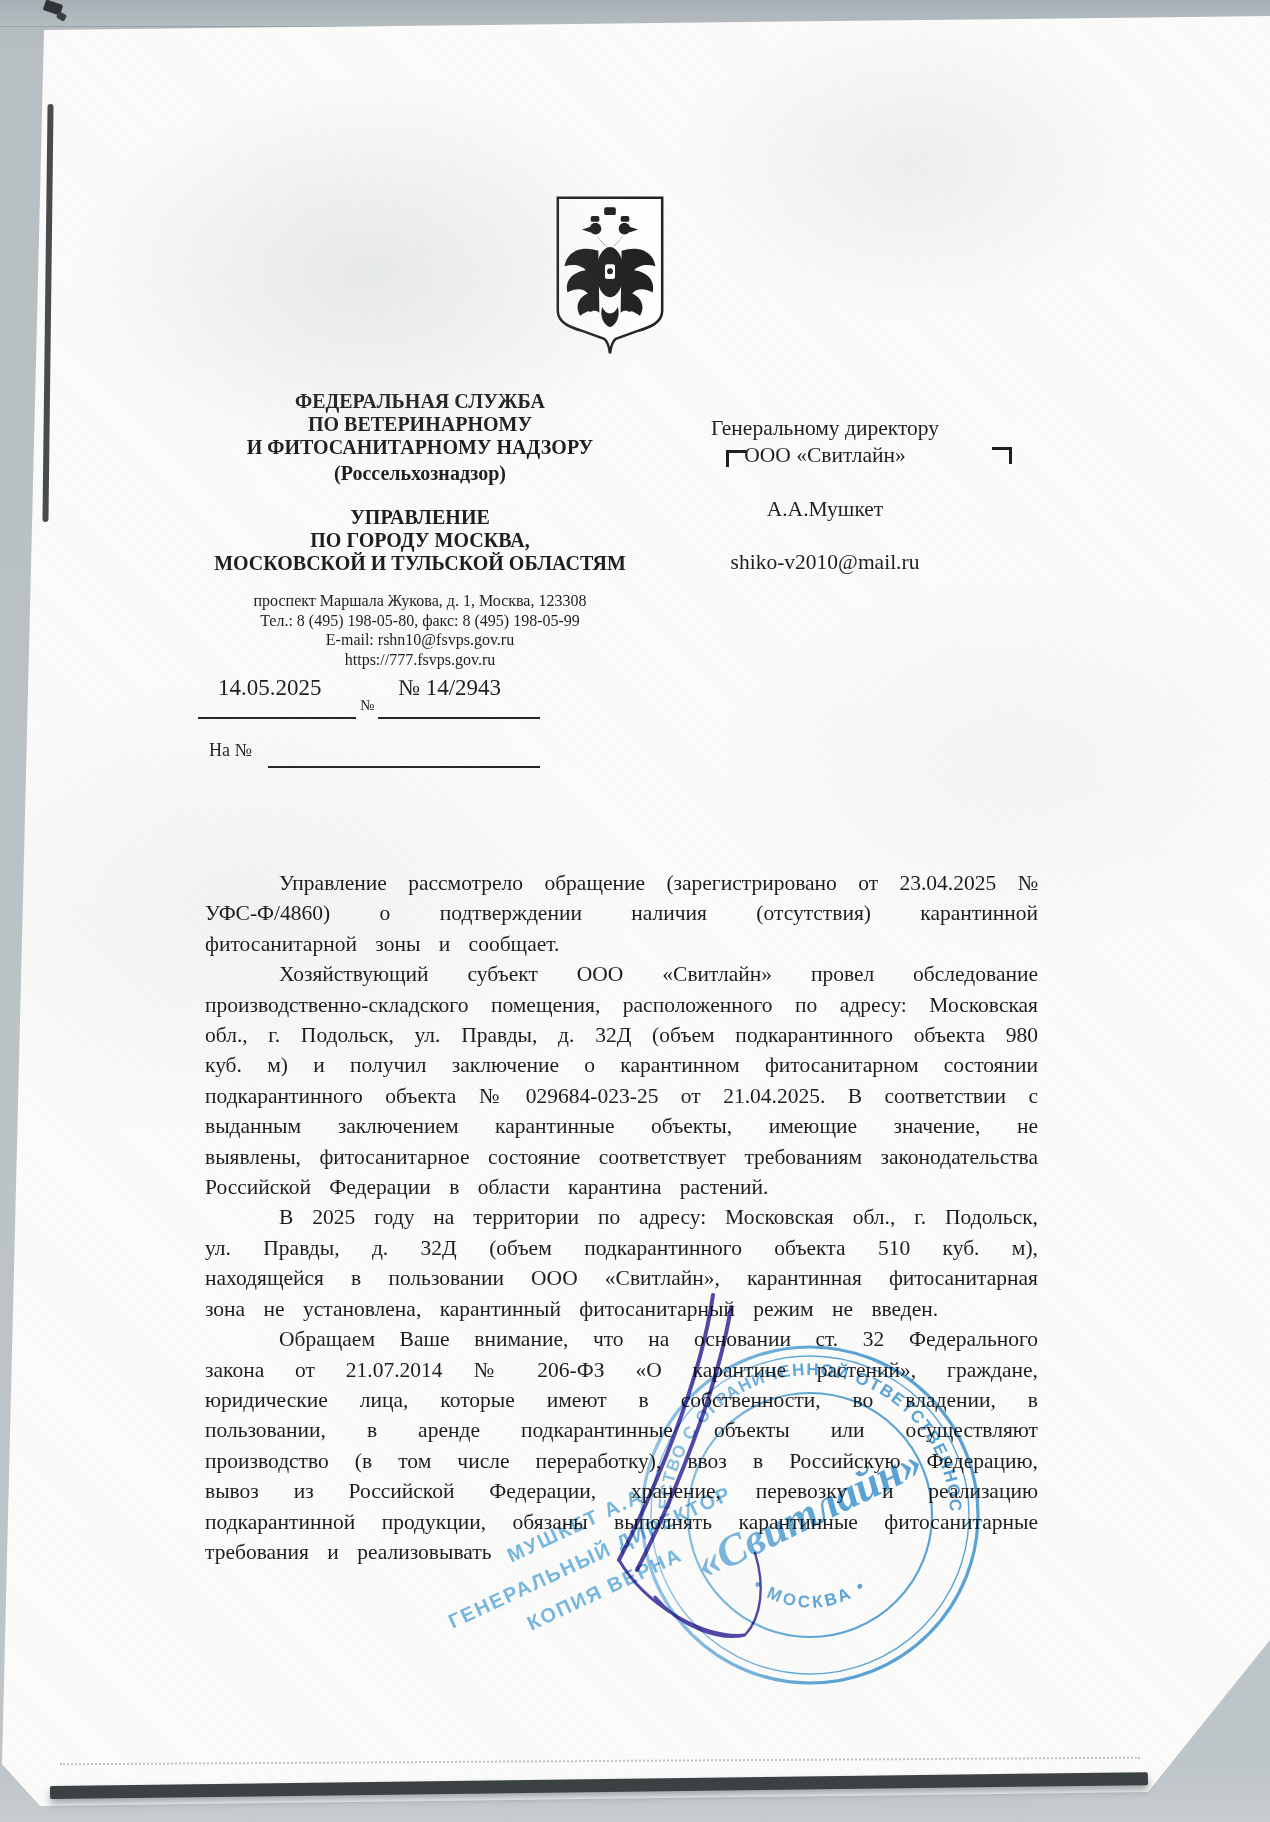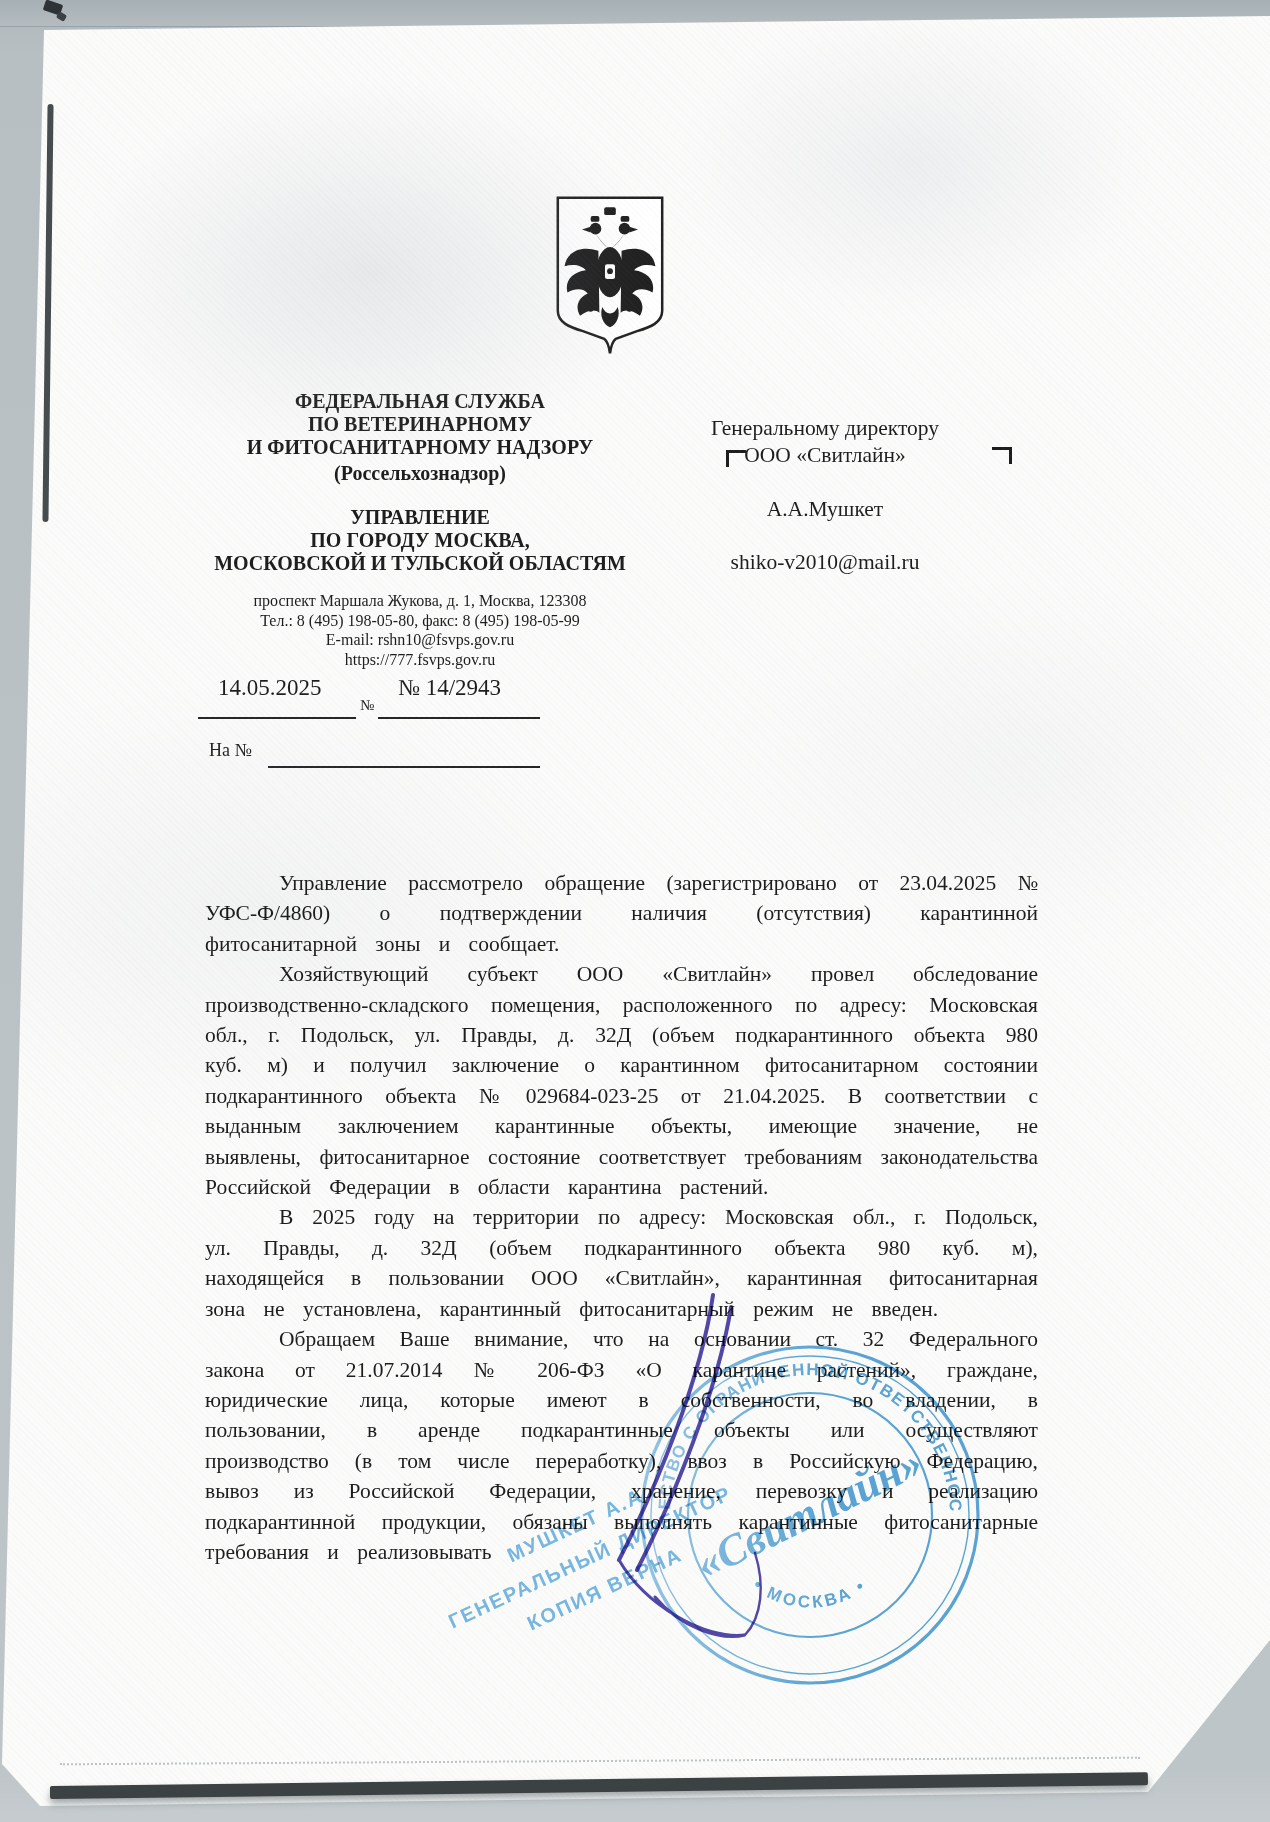--- a/index.html
+++ b/index.html
@@ -131,21 +131,21 @@
     <div class="rcpt">
       <div>Генеральному директору</div>
       <div>ООО «Свитлайн»</div>
     </div>
     <div class="rcpt-name">А.А.Мушкет</div>
     <div class="rcpt-email">shiko-v2010@mail.ru</div>
 
     <div class="body-text">
       <p>Управление рассмотрело обращение (зарегистрировано от 23.04.2025 № УФС-Ф/4860) о подтверждении наличия (отсутствия) карантинной фитосанитарной зоны и сообщает.</p>
       <p>Хозяйствующий субъект ООО «Свитлайн» провел обследование производственно-складского помещения, расположенного по адресу: Московская обл., г. Подольск, ул. Правды, д. 32Д (объем подкарантинного объекта 980 куб. м) и получил заключение о карантинном фитосанитарном состоянии подкарантинного объекта № 029684-023-25 от 21.04.2025. В соответствии с выданным заключением карантинные объекты, имеющие значение, не выявлены, фитосанитарное состояние соответствует требованиям законодательства Российской Федерации в области карантина растений.</p>
-      <p>В 2025 году на территории по адресу: Московская обл., г. Подольск, ул. Правды, д. 32Д (объем подкарантинного объекта 980 куб. м), находящейся в пользовании ООО «Свитлайн», карантинная фитосанитарная зона не установлена, карантинный фитосанитарный режим не введен.</p>
+      <p>В 2025 году на территории по адресу: Московская обл., г. Подольск, ул. Правды, д. 32Д (объем подкарантинного объекта 510 куб. м), находящейся в пользовании ООО «Свитлайн», карантинная фитосанитарная зона не установлена, карантинный фитосанитарный режим не введен.</p>
       <p>Обращаем Ваше внимание, что на основании ст. 32 Федерального закона от 21.07.2014 № 206-ФЗ «О карантине растений», граждане, юридические лица, которые имеют в собственности, во владении, в пользовании, в аренде подкарантинные объекты или осуществляют производство (в том числе переработку), ввоз в Российскую Федерацию, вывоз из Российской Федерации, хранение, перевозку и реализацию подкарантинной продукции, обязаны выполнять карантинные фитосанитарные требования и реализовывать</p>
     </div>
 
     <svg class="seal" viewBox="0 0 360 360" xmlns="http://www.w3.org/2000/svg">
       <defs>
         <linearGradient id="fade" x1="0" y1="0" x2="1" y2="0">
           <stop offset="0" stop-color="#9a9a9a"></stop>
             <stop offset="0.55" stop-color="#ffffff"></stop>
         </linearGradient>
         <mask id="sealMask">

